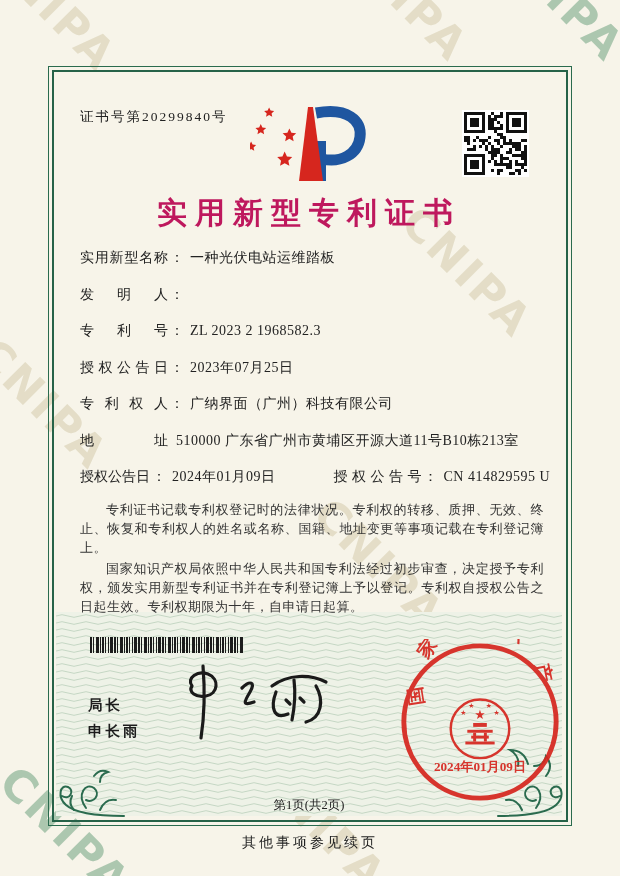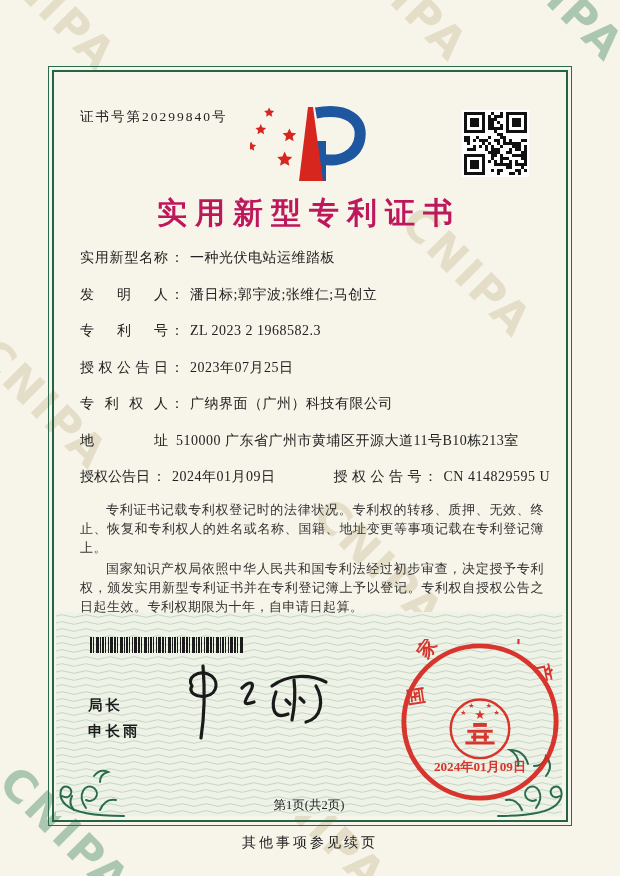--- a/index.html
+++ b/index.html
@@ -281,21 +281,20 @@
 
 <div class="fields">
   <div class="frow">
     <span class="flabel">实用新型名称</span>
       <span class="fcolon">：</span>
       <span class="fvalue">一种光伏电站运维踏板</span>
   </div>
   <div class="frow">
     <span class="flabel">发明人</span>
       <span class="fcolon">：</span>
-      <span class="fvalue">潘日标;郭宇波;张维仁;马创立</span>
   </div>
   <div class="frow">
     <span class="flabel">专利号</span>
       <span class="fcolon">：</span>
       <span class="fvalue">ZL 2023 2 1968582.3</span>
   </div>
   <div class="frow">
     <span class="flabel">授权公告日</span>
       <span class="fcolon">：</span>
       <span class="fvalue">2023年07月25日</span>

